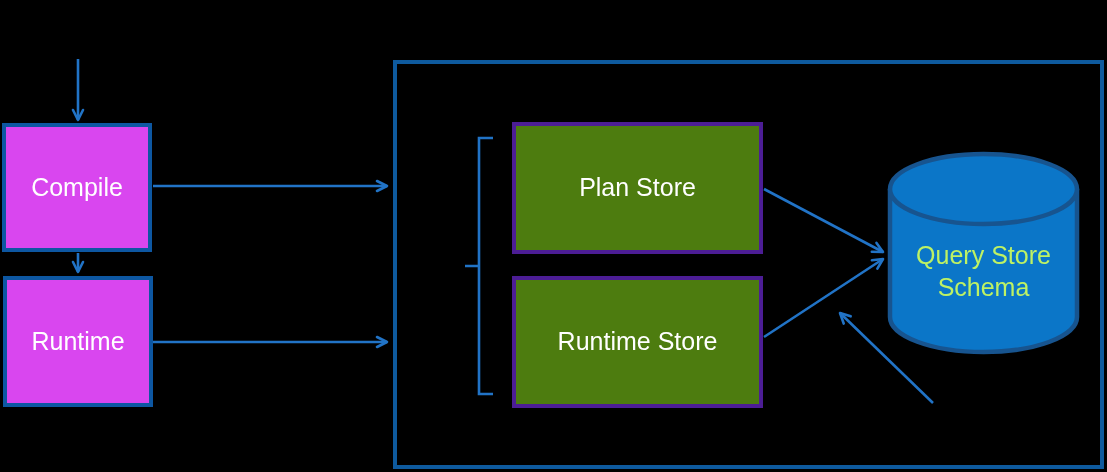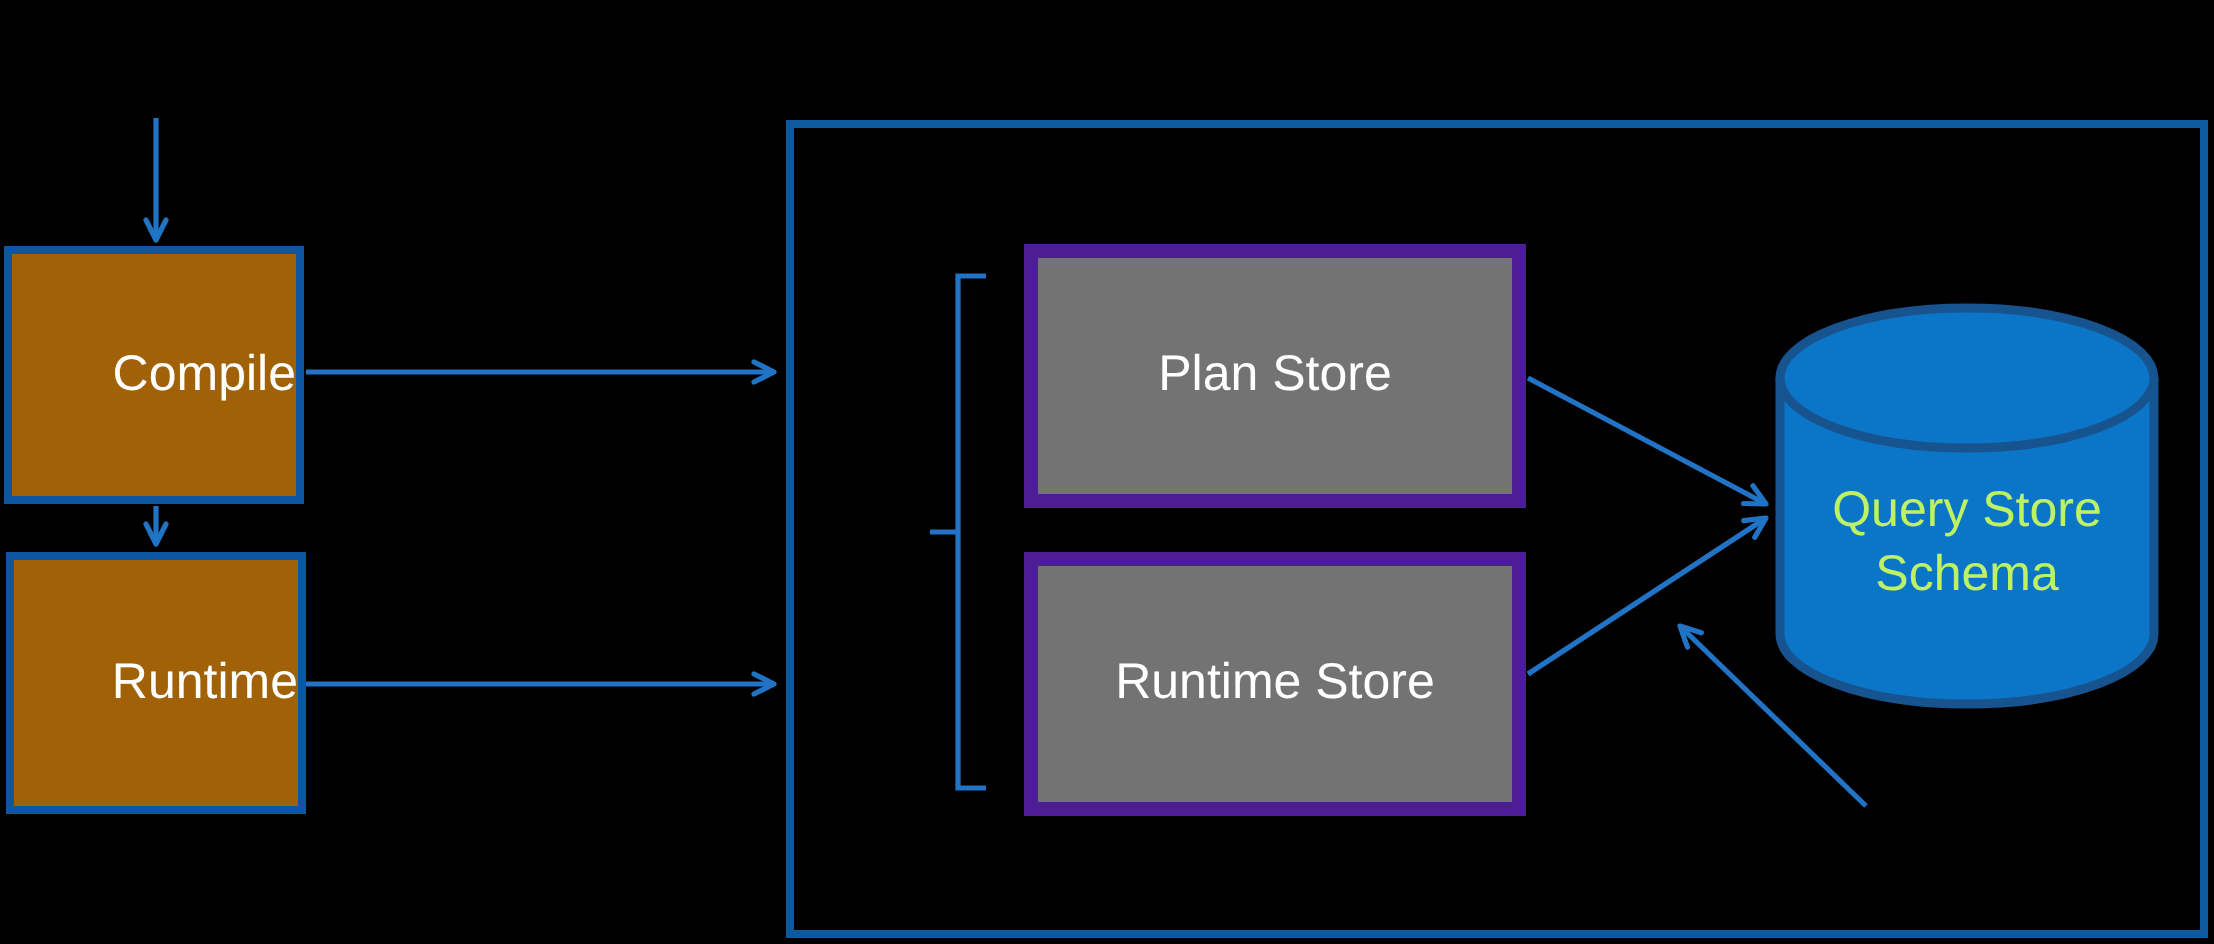--- a/index.html
+++ b/index.html
@@ -27,27 +27,26 @@
     box-sizing: border-box;
     display: flex;
     align-items: center;
     justify-content: center;
     color: #ffffff;
     font-size: 25px;
     line-height: 1.25;
     text-align: center;
   }
   .node-blue {
-    background: #a16207;
+    background: #d946ef;
     border: 4px solid #0d57a2;
-    justify-content: flex-end;
   }
   .node-orange {
-    background: #737373;
-    border: 7px solid #4c1d95;
+    background: #4d7c0f;
+    border: 4px solid #4c1d95;
   }
   .container-rect {
     position: absolute;
     box-sizing: border-box;
     left: 393px;
     top: 60px;
     width: 711px;
     height: 409px;
     border: 4px solid #0e5a9e;
     background: transparent;

